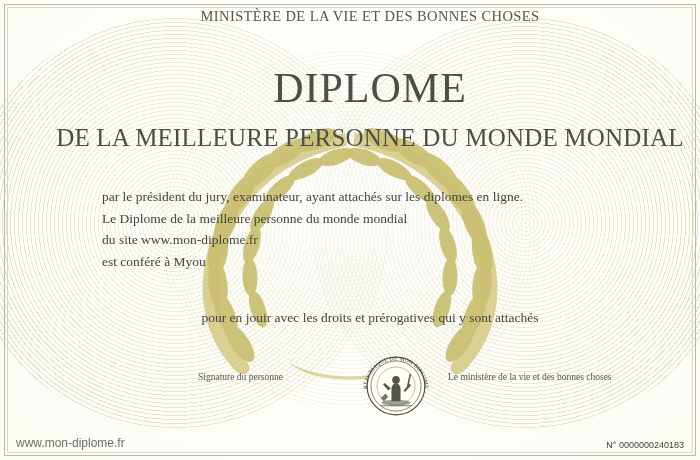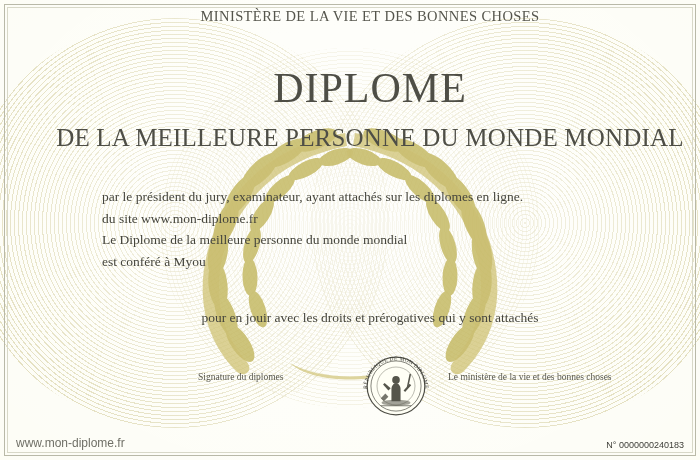--- a/index.html
+++ b/index.html
@@ -260,28 +260,28 @@
   <div class="content">
 
     <div class="ministry">Ministère de la vie et des bonnes choses</div>
 
     <div class="title">DIPLOME</div>
 
     <div class="subtitle">DE LA MEILLEURE PERSONNE DU MONDE MONDIAL</div>
 
     <div class="body-block">
       <div>par le président du jury, examinateur, ayant attachés sur les diplomes en ligne.</div>
+      <div>Le Diplome de la meilleure personne du monde mondial</div>
       <div>du site www.mon-diplome.fr</div>
-      <div>Le Diplome de la meilleure personne du monde mondial</div>
       <div>est conféré à Myou</div>
     </div>
 
     <div class="enjoy">pour en jouir avec les droits et prérogatives qui y sont attachés</div>
 
-    <div class="sig-left">Signature du diplomes</div>
+    <div class="sig-left">Signature du personne</div>
     <div class="sig-right">Le ministère de la vie et des bonnes choses</div>
 
     <svg class="seal" viewBox="0 0 100 100">
       <defs>
         <path id="sealArc" d="M 12,54 A 38,38 0 0 1 88,54" fill="none"></path>
       </defs>
       <circle cx="50" cy="50" r="38" fill="#fffff5" stroke="#4d4d45" stroke-width="1.6"></circle>
       <circle cx="50" cy="50" r="33" fill="none" stroke="#4d4d45" stroke-width="0.9"></circle>
       <circle cx="50" cy="50" r="25" fill="none" stroke="#6a6a5e" stroke-width="0.6"></circle>
       <text font-family="Liberation Serif, serif" font-size="7.2" fill="#3f3f39" letter-spacing="0.4">

